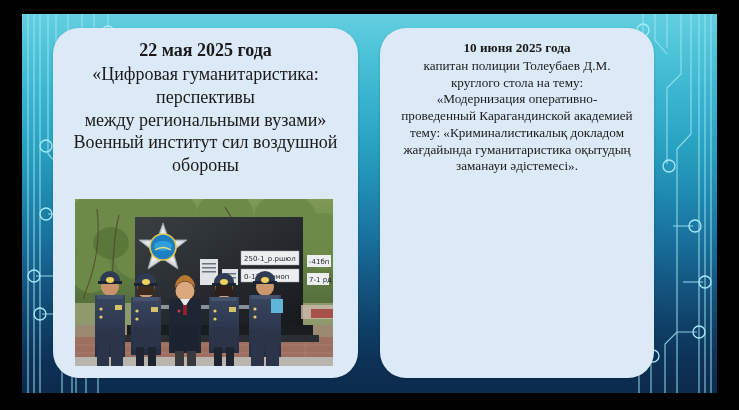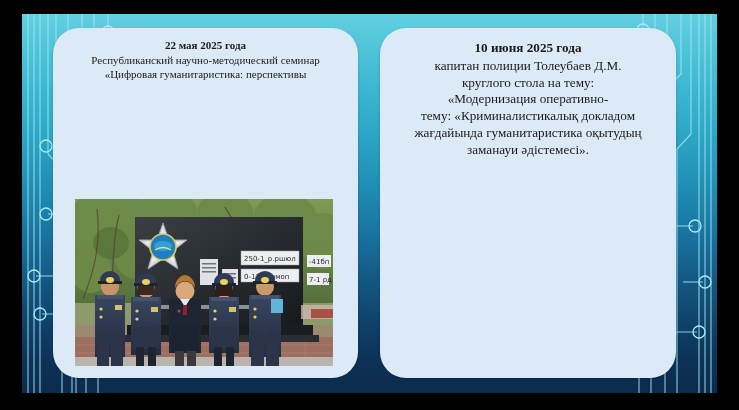--- a/index.html
+++ b/index.html
@@ -24,30 +24,30 @@
   .circuit-right{right:0;width:110px;}
 
   
   .card{
     position:absolute;
     background:#dce9f7;
     border-radius:26px;
     box-shadow:0 1px 3px rgba(0,0,0,.18);
   }
   #card-left{left:31px;top:14px;width:305px;height:350px;}
-  #card-right{left:358px;top:14px;width:296px;height:350px;}
+  #card-right{left:358px;top:14px;width:274px;height:350px;}
 
   .card-text{
     text-align:center;
     color:#1a1a1a;
     font-family:"Liberation Serif",serif;
     line-height:1.27;
     padding:0 8px;
   }
-  #card-left .card-text{font-size:11px;padding-top:11px;}
+  #card-left .card-text{font-size:18px;padding-top:11px;}
   #card-right .card-text{font-size:13.2px;padding-top:12px;}
 
   .lead{font-weight:bold;display:block;margin-bottom:1px;}
   .ln{display:block;}
 
   
   #photo-wrap{
     position:absolute;left:22px;top:171px;width:258px;height:167px;
     overflow:hidden;background:#6f8a5a;
   }
@@ -121,22 +121,23 @@
           <circle cx="98" cy="268" r="6"></circle>
           <circle cx="92" cy="318" r="6"></circle>
           <circle cx="46" cy="342" r="6"></circle>
         </g>
       </svg>
     </div>
 
     <div class="card" id="card-left">
       <div class="card-text">
         <span class="lead">22 мая 2025 года</span>
-        <span class="ln">Республиканский научно-методический семинар</span>
         <span class="ln">«Цифровая гуманитаристика: перспективы</span>
+        <span class="ln">между региональными вузами»</span>
+        <span class="ln">Военный институт сил воздушной обороны</span>
       </div>
 
       <div id="photo-wrap">
         <div id="photo">
           <svg viewBox="0 0 258 167" preserveAspectRatio="none" aria-hidden="true">
             <defs>
               <linearGradient id="sky" x1="0" y1="0" x2="0" y2="1">
                 <stop offset="0" stop-color="#cfe0e8"></stop>
                   <stop offset="1" stop-color="#aebfb0"></stop>
               </linearGradient>
@@ -316,20 +317,21 @@
         </div>
       </div>
     </div>
 
     <div class="card" id="card-right">
       <div class="card-text">
         <span class="lead">10 июня 2025 года</span>
         <span class="ln">капитан полиции Толеубаев Д.М.</span>
         <span class="ln">круглого стола на тему:</span>
         <span class="ln">«Модернизация оперативно-</span>
+        <span class="ln">проведенный Карагандинской академией</span>
         <span class="ln">тему: «Криминалистикалық докладом</span>
         <span class="ln">жағдайында гуманитаристика оқытудың</span>
         <span class="ln">заманауи әдістемесі».</span>
       </div>
     </div>
 
   </div>
 
   <div class="bar bar-top"></div>
   <div class="bar bar-bot"></div>

